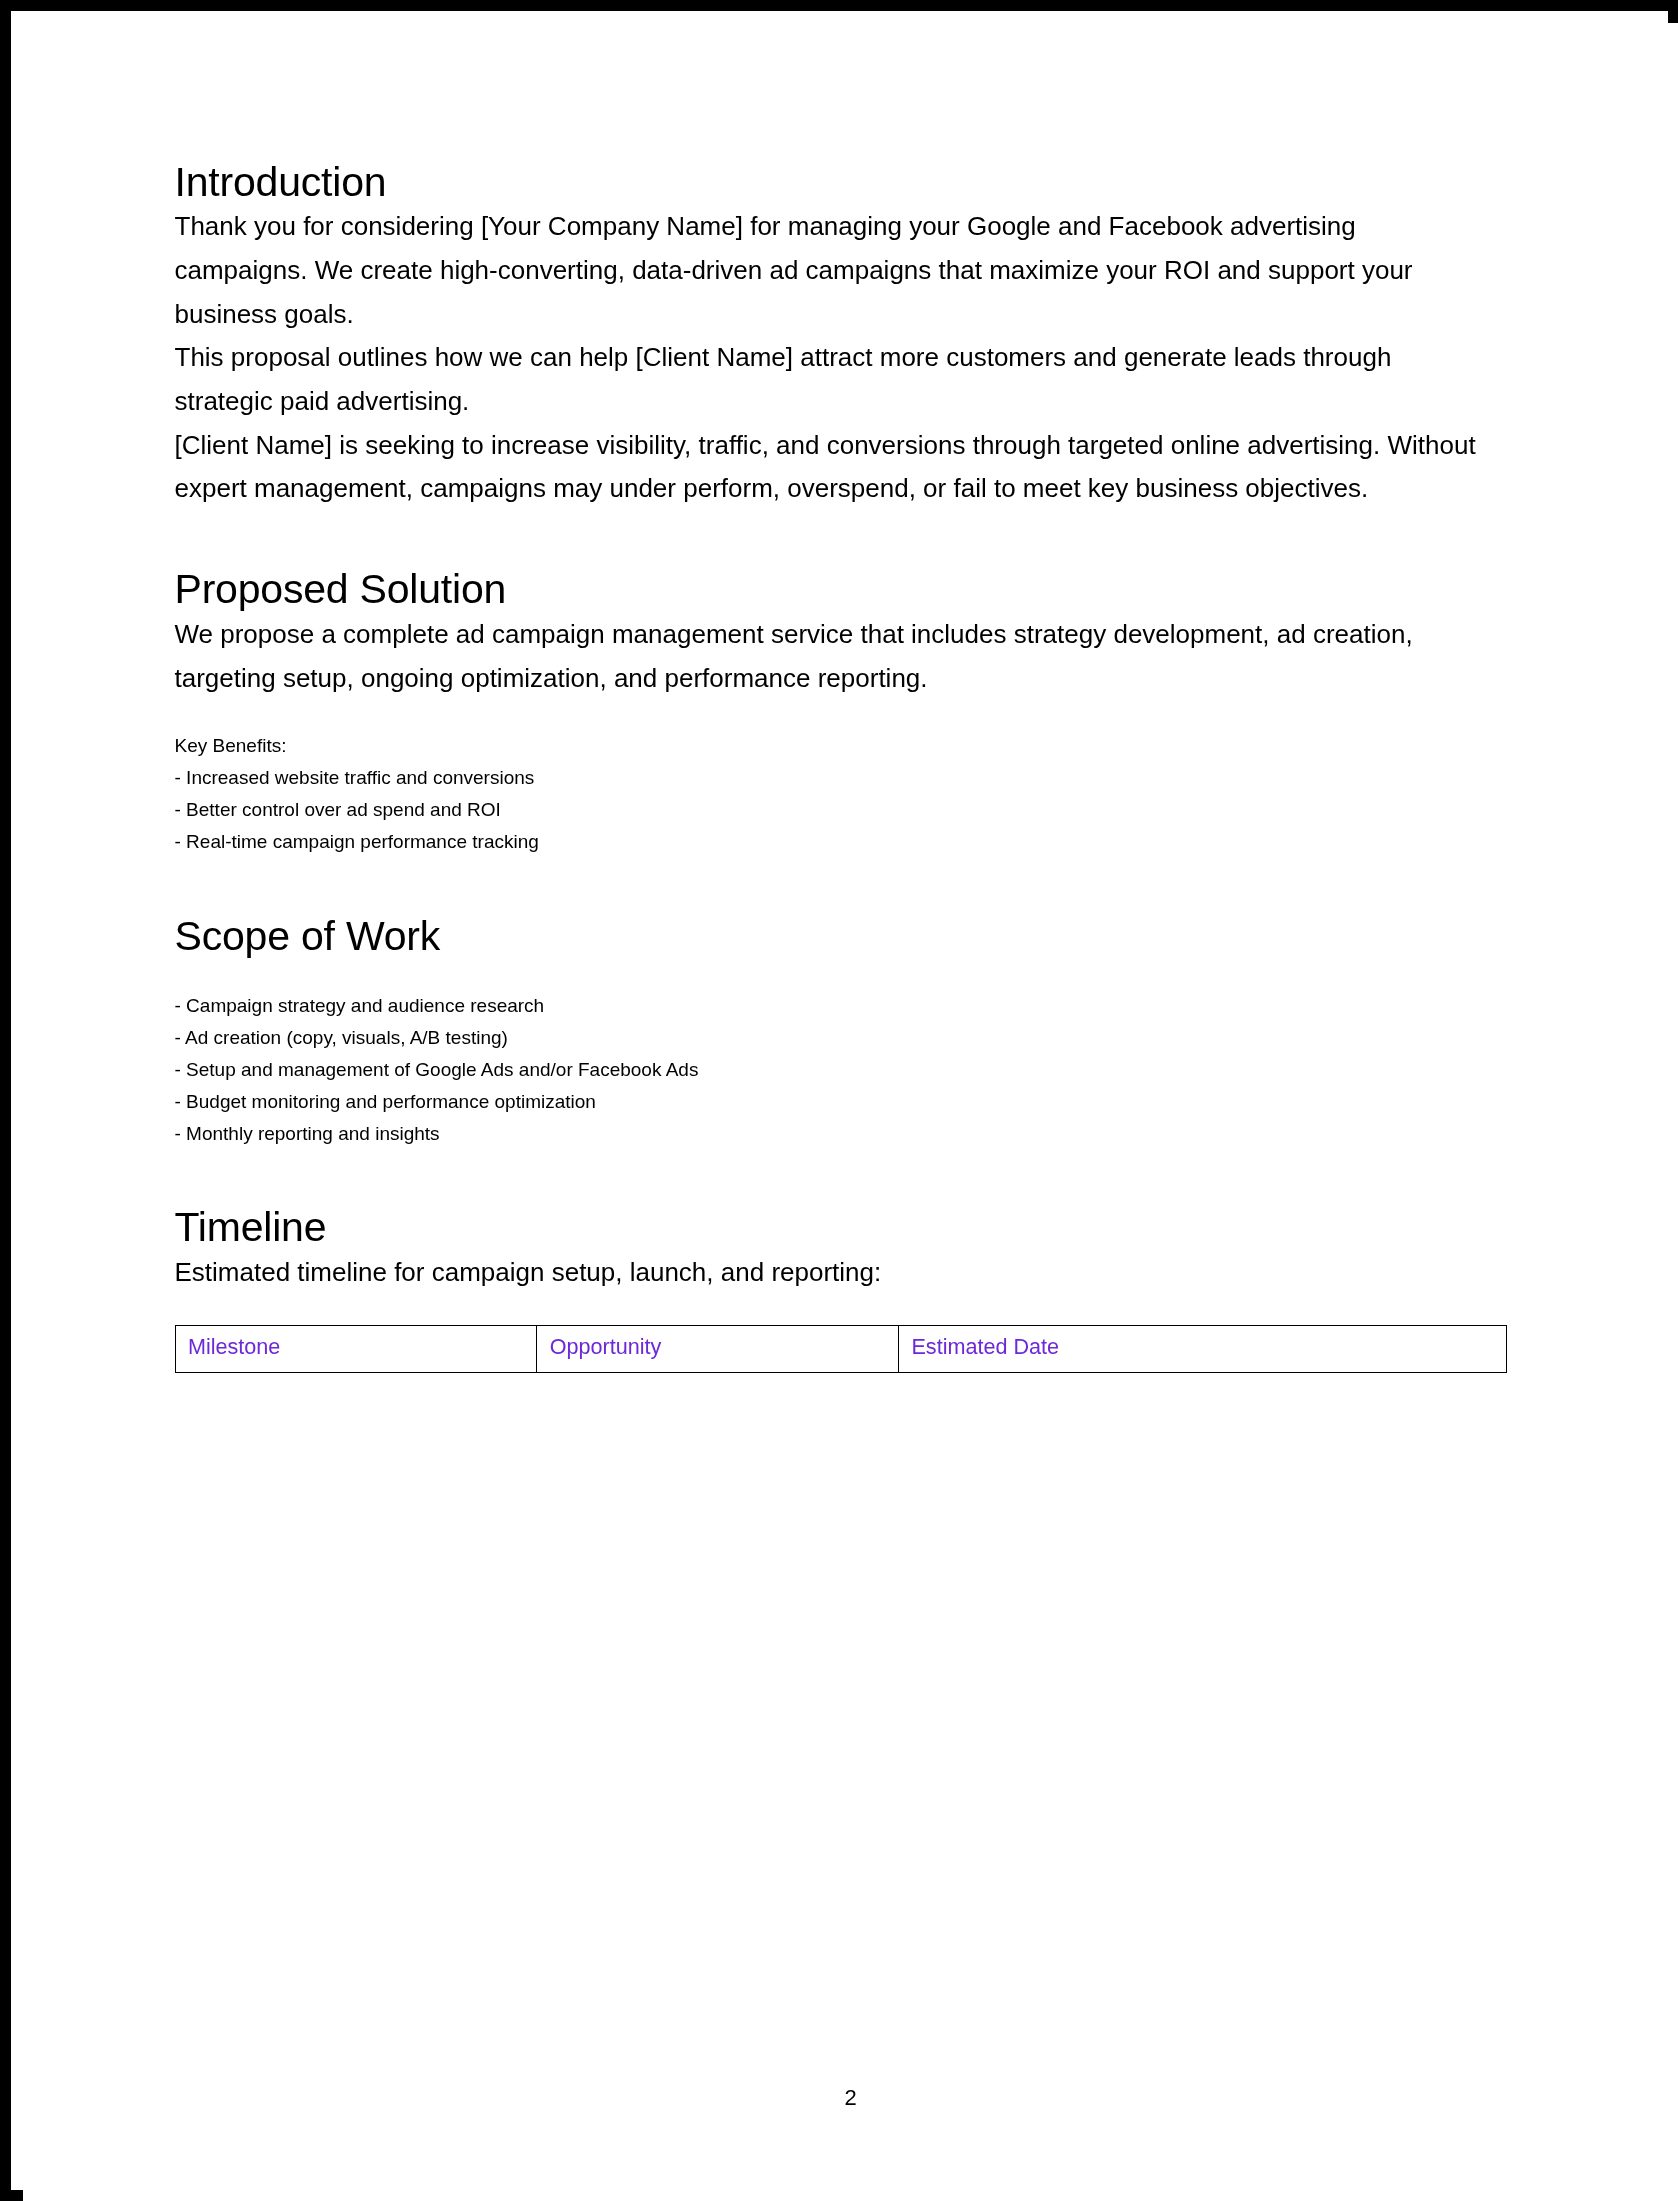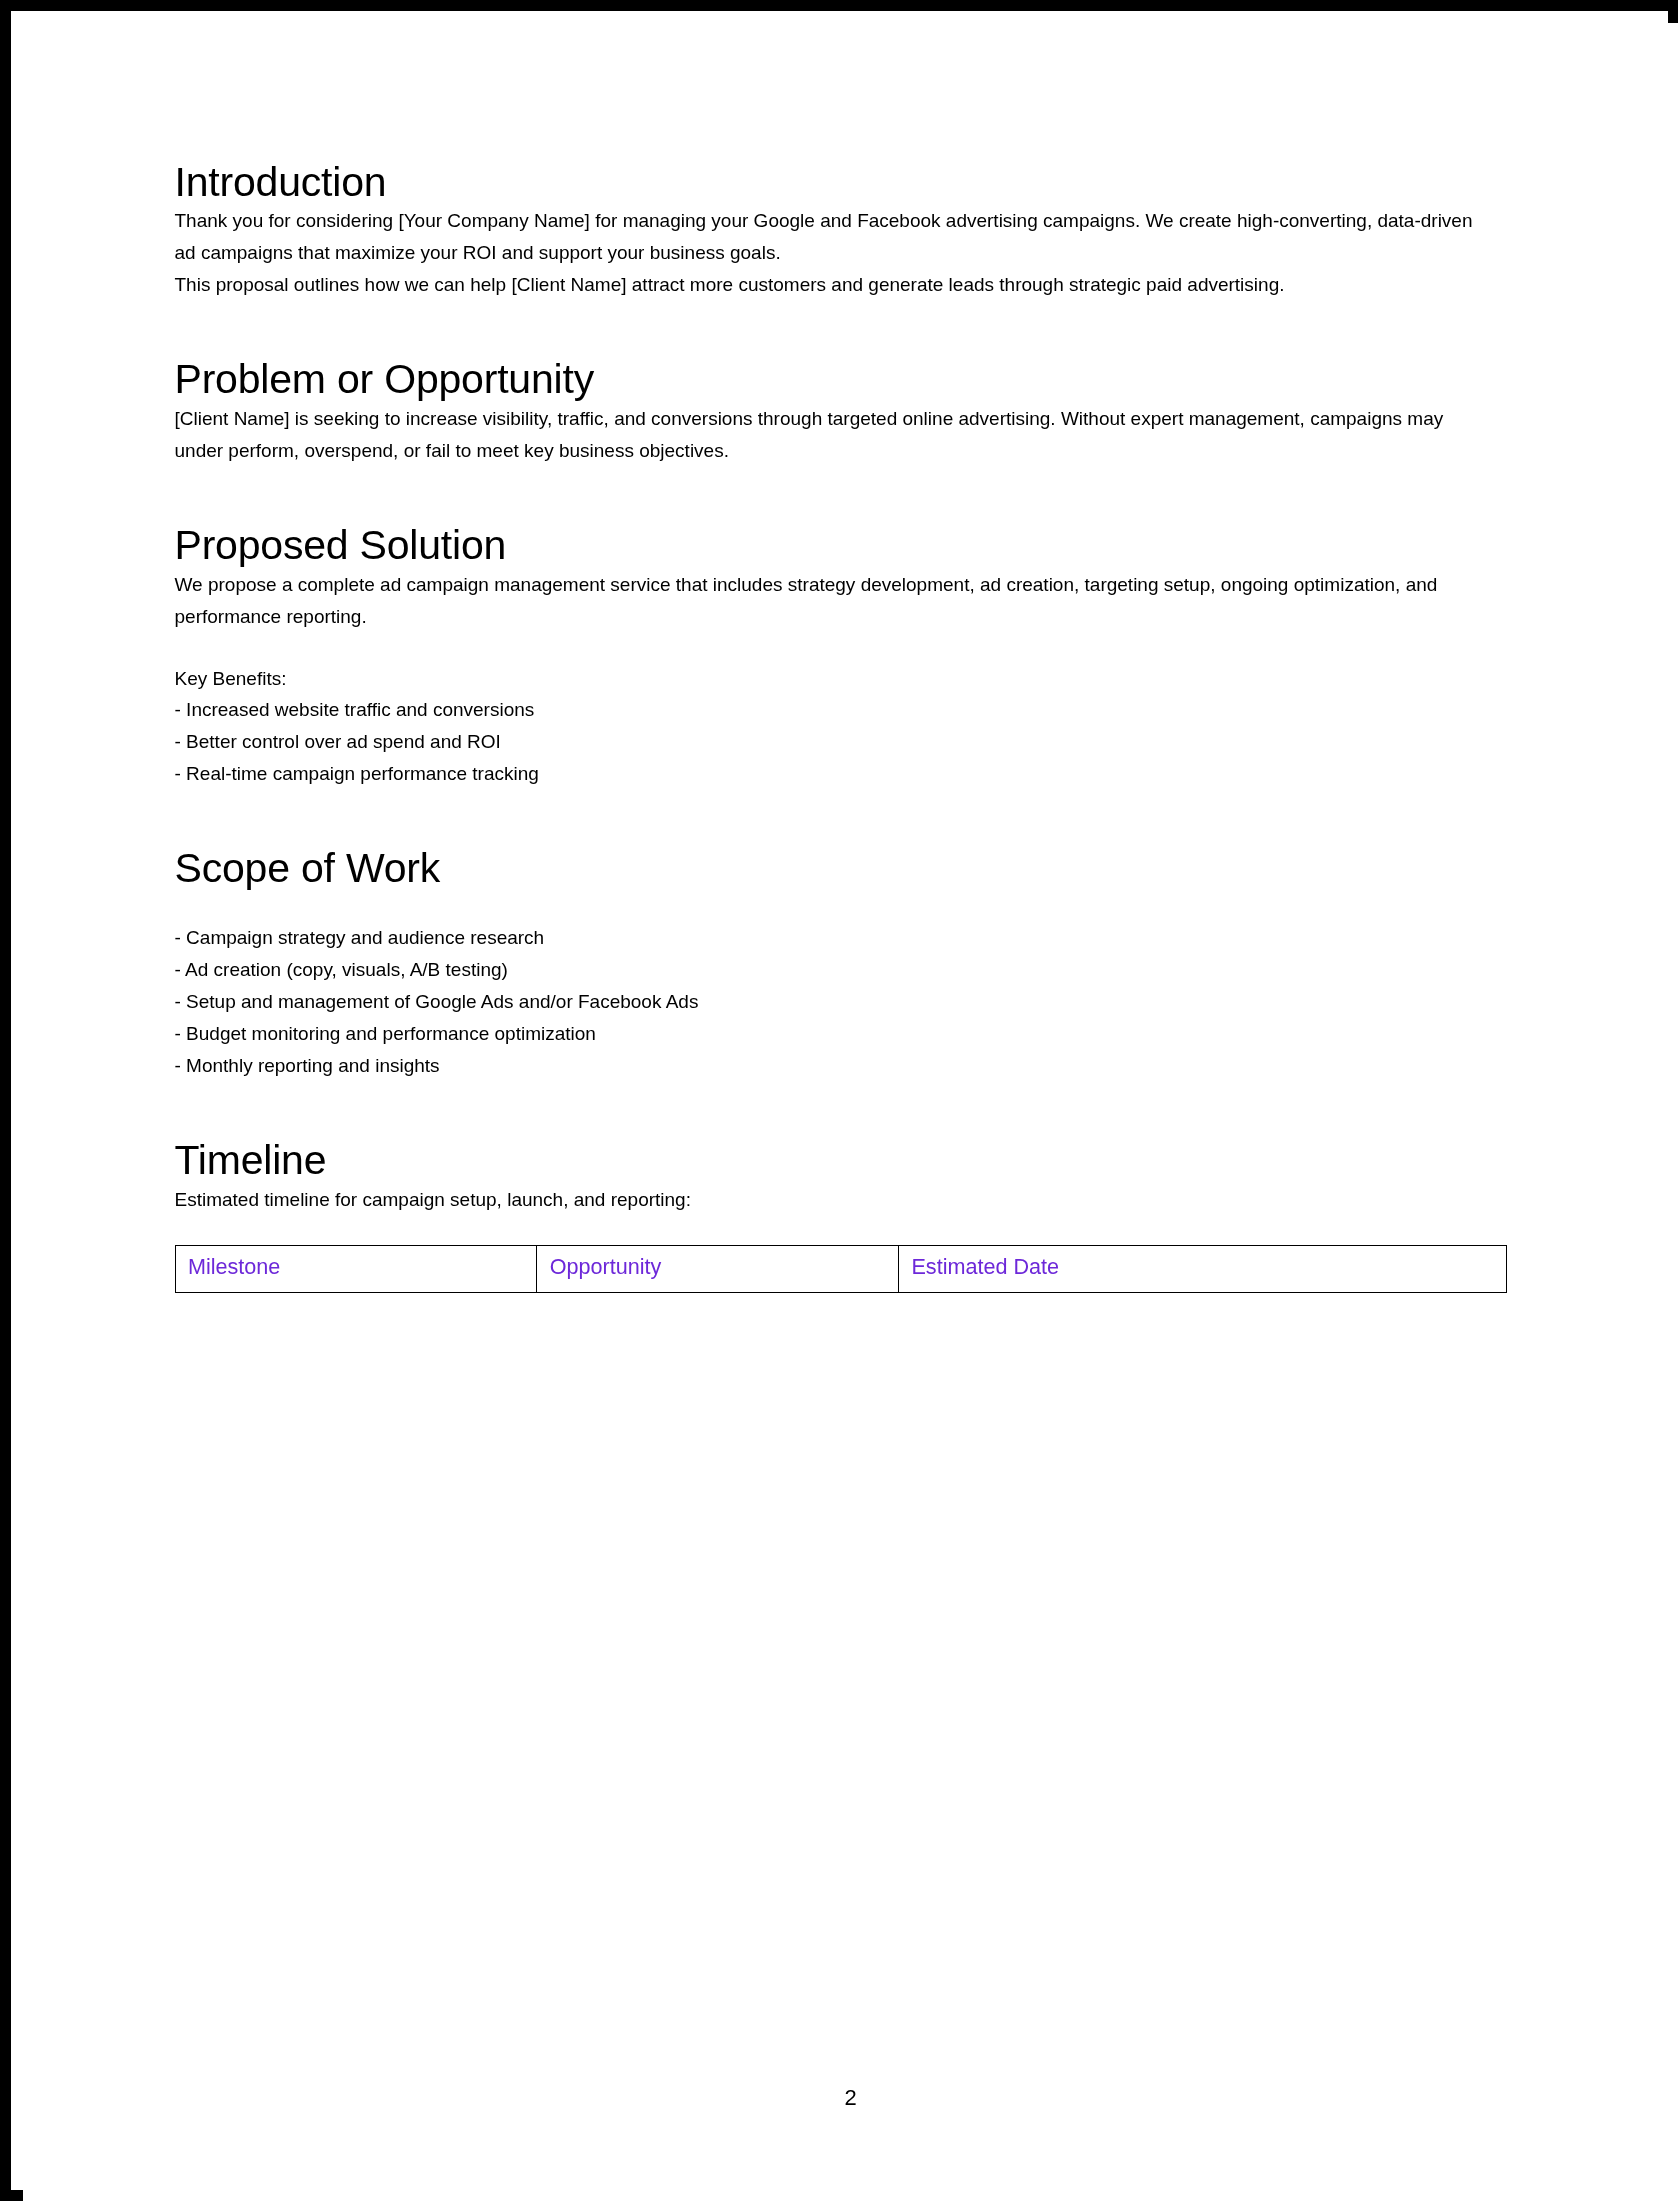--- a/index.html
+++ b/index.html
@@ -54,21 +54,21 @@
   }
 
   .heading-block {
     margin-top: 56px;
   }
   .heading-block.first {
     margin-top: 0;
   }
 
   p.body-text {
-    font-size: 19px;
+    font-size: 26px;
     line-height: 1.68;
     margin: 0;
     padding: 0;
     font-weight: 400;
     color: #000000;
     max-width: 1315px;
   }
 
   .after-heading {
     margin-top: 23px;
@@ -128,23 +128,20 @@
   <div class="page-inner">
 
     <div class="content">
 
       <div class="heading-block first">
         <h1 class="section-heading">Introduction</h1>
       </div>
       <p class="body-text after-heading">Thank you for considering [Your Company Name] for managing your Google and Facebook advertising campaigns. We create high-converting, data-driven ad campaigns that maximize your ROI and support your business goals.</p>
       <p class="body-text para-gap">This proposal outlines how we can help [Client Name] attract more customers and generate leads through strategic paid advertising.</p>
 
-      <div class="heading-block">
-        <h1 class="section-heading">Problem or Opportunity</h1>
-      </div>
       <p class="body-text after-heading">[Client Name] is seeking to increase visibility, traffic, and conversions through targeted online advertising. Without expert management, campaigns may under perform, overspend, or fail to meet key business objectives.</p>
 
       <div class="heading-block">
         <h1 class="section-heading">Proposed Solution</h1>
       </div>
       <p class="body-text after-heading">We propose a complete ad campaign management service that includes strategy development, ad creation, targeting setup, ongoing optimization, and performance reporting.</p>
 
       <div class="list-block">
         <div class="list-line">Key Benefits:</div>
         <div class="list-line">- Increased website traffic and conversions</div>

